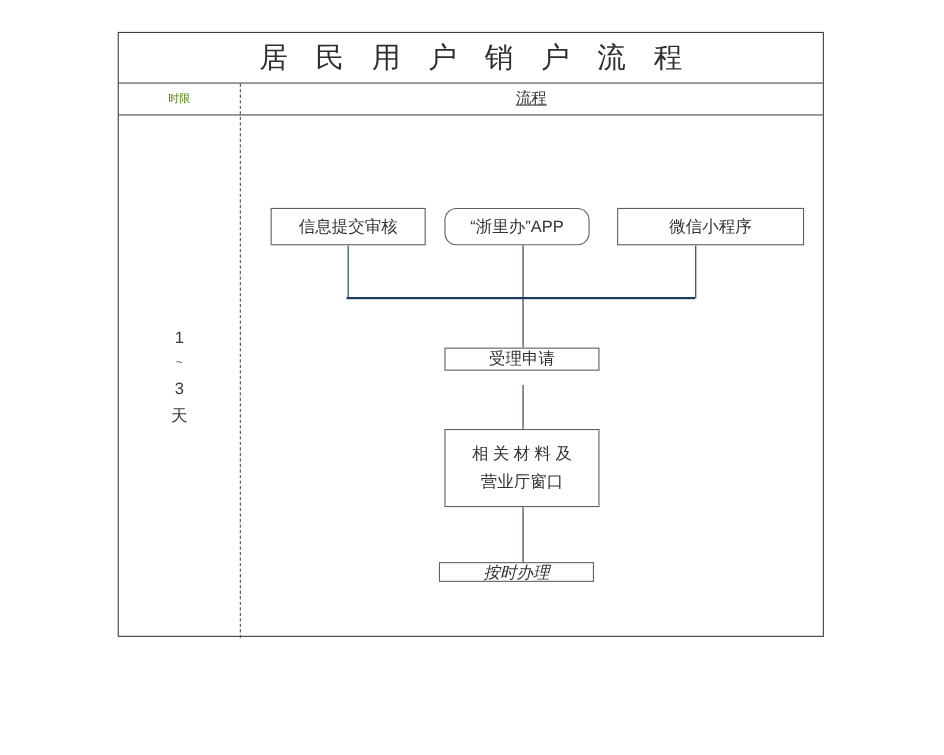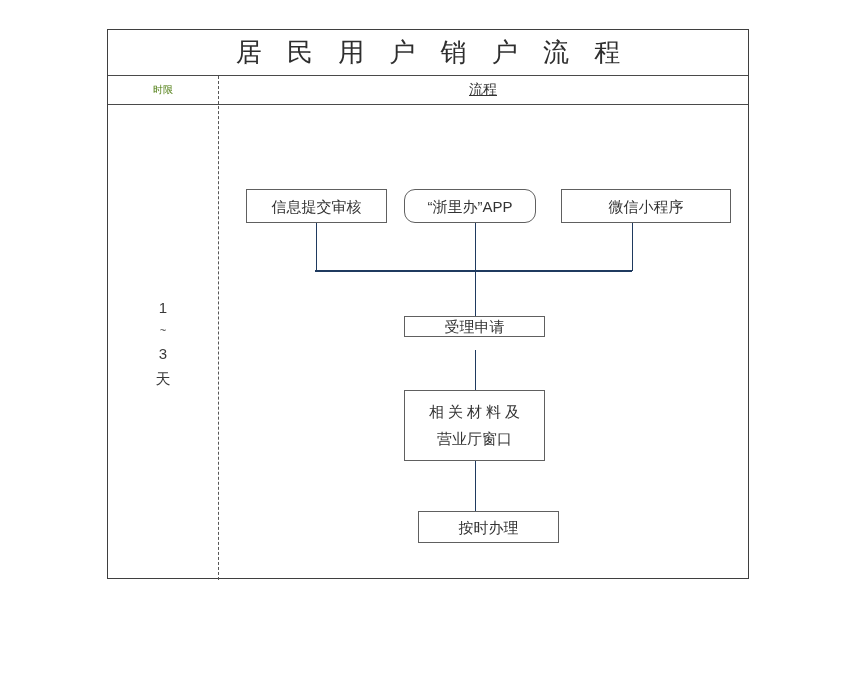--- a/index.html
+++ b/index.html
@@ -164,21 +164,21 @@
     text-indent: 4px;
     font-family: Liberation Mono, monospace;
   }
 
   
   #node-hall      { left: 28px;  top: 84px;  width: 141px; height: 34px; }
   #node-app       { left: 186px; top: 84px;  width: 132px; height: 34px; border-radius: 11px; }
   #node-wechat    { left: 343px; top: 84px;  width: 170px; height: 34px; }
   #node-accept    { left: 186px; top: 211px; width: 141px; height: 21px; }
   #node-materials { left: 186px; top: 285px; width: 141px; height: 71px; }
-  #node-handle    { left: 200px; top: 406px; width: 141px; height: 32px; }
+  #node-handle    { left: 181px; top: 406px; width: 141px; height: 18px; font-style: italic; }
 
   
   .conn {
     position: absolute;
     background: #1f3a5f;
     z-index: 1;
   }
   .conn.v { width: 1.6px; }
   .conn.h { height: 1.6px; }
 

